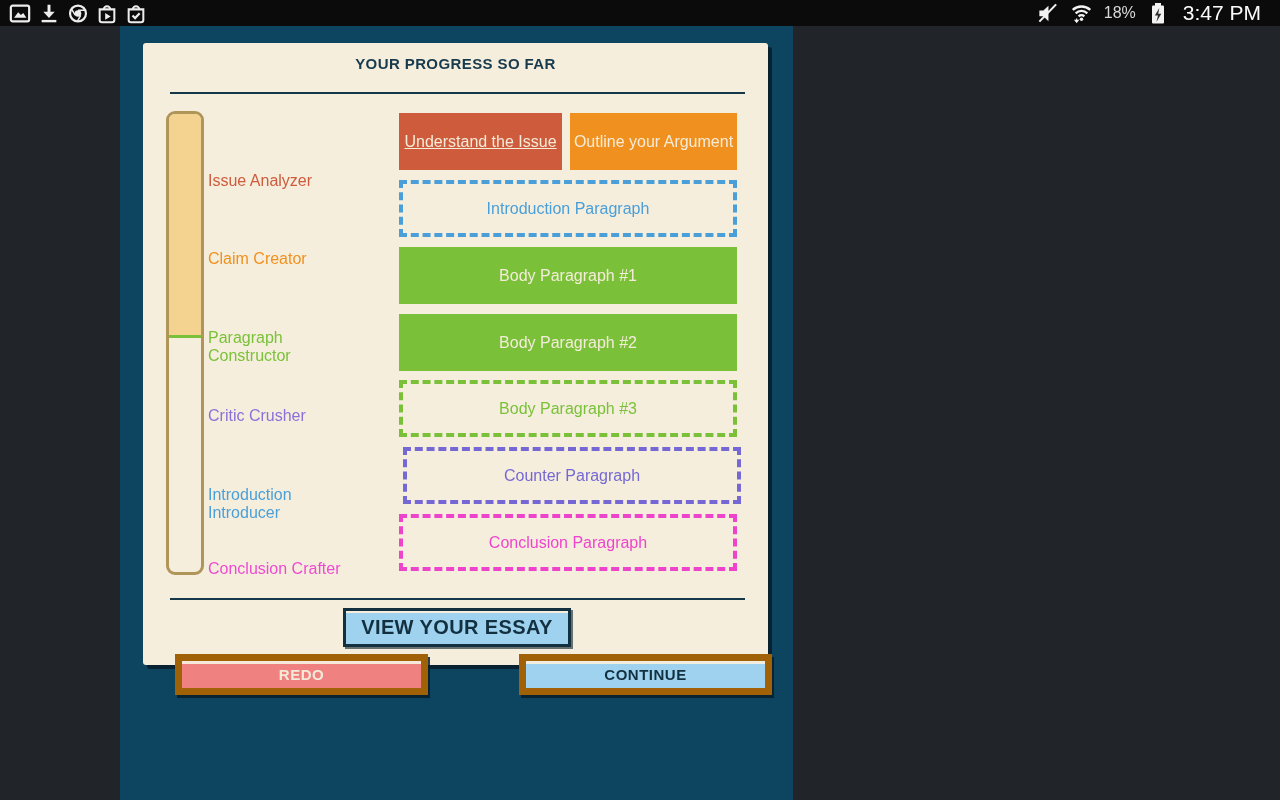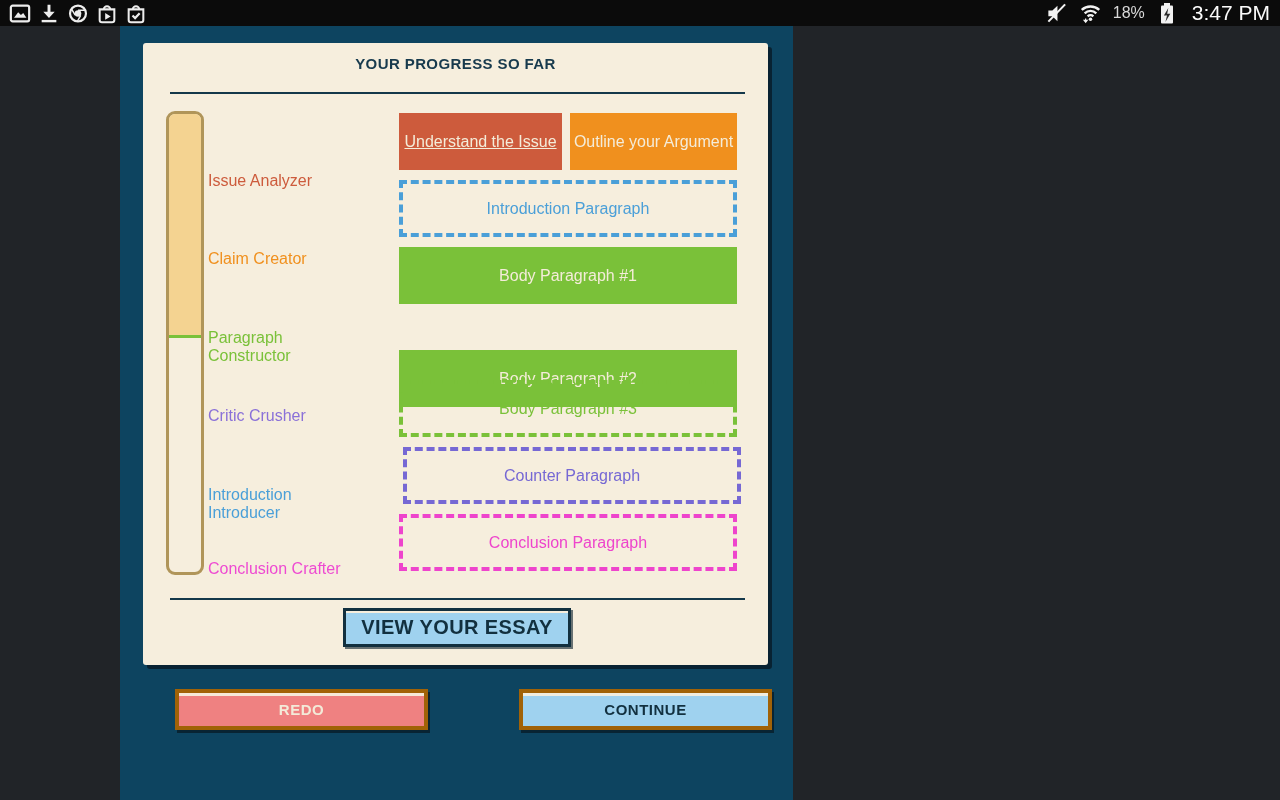--- a/index.html
+++ b/index.html
@@ -8,21 +8,21 @@
     font-family:"Liberation Sans","DejaVu Sans",sans-serif;
     background:#212428;
   }
   
   .status-bar{
     position:absolute;left:0;top:0;width:1280px;height:26px;
     background:#0b0b0b;display:flex;align-items:center;
     color:#ededed;
   }
   .sb-left{display:flex;align-items:center;gap:6px;padding-left:8px;}
-  .sb-right{display:flex;align-items:center;gap:11px;margin-left:auto;padding-right:10px;}
+  .sb-right{display:flex;align-items:center;gap:11px;margin-left:auto;padding-right:19px;}
   .sb-icon{display:flex;align-items:center;justify-content:center;width:23px;height:23px;}
   .sb-pct{font-size:16px;color:#d8d8d8;letter-spacing:0;}
   .sb-time{font-size:21px;color:#fbfbfb;margin-left:2px;}
   
   .app-panel{
     position:absolute;left:120px;top:26px;width:673px;height:774px;
     background:#0d4460;
   }
   .progress-card{
     position:absolute;left:23px;top:17px;width:625px;height:622px;
@@ -62,36 +62,36 @@
     position:absolute;box-sizing:border-box;height:57px;
     display:flex;align-items:center;justify-content:center;
     font-size:16px;text-align:center;
   }
   .step-box.solid{color:#f4ecd9;}
   .step-box.dashed{border:4px dashed;background:transparent;}
   .bx0{left:0;top:70px;width:163px;text-decoration:underline;}
   .bx1{left:171px;top:70px;width:167px;}
   .bx2{left:0;top:137px;width:338px;}
   .bx3{left:0;top:204px;width:338px;}
-  .bx4{left:0;top:271px;width:338px;margin-top:36px;}
+  .bx4{left:0;top:271px;width:338px;}
   .bx5{left:0;top:337px;width:338px;}
   .bx6{left:4px;top:404px;width:338px;}
   .bx7{left:0;top:471px;width:338px;}
   
   .view-btn{
     position:absolute;left:200px;top:565px;width:228px;height:39px;
     box-sizing:border-box;background:#9fd2ef;border:3px solid #12303f;
     box-shadow:inset 0 2px 0 #f6eedd,2px 2px 0 rgba(8,30,43,0.6);
     display:flex;align-items:center;justify-content:center;
     font-size:20px;font-weight:bold;color:#12303f;letter-spacing:0.4px;
     cursor:pointer;
   }
   .footer-btn{
-    position:absolute;top:663px;width:253px;height:41px;
-    box-sizing:border-box;border:4px solid #a16207;
+    position:absolute;top:628px;width:253px;height:41px;
+    box-sizing:border-box;border:7px solid #a16207;
     display:flex;align-items:center;justify-content:center;
     font-size:15px;font-weight:bold;letter-spacing:0.5px;cursor:pointer;
     box-shadow:inset 0 3px 0 rgba(246,238,221,0.95),2px 3px 0 rgba(8,30,43,0.85);
     text-align:right;
   }
   .redo-btn{left:55px;background:#ef8181;color:#f3ead8;}
   .continue-btn{left:371px;background:#9fd2ef;color:#12303f;margin-left:28px;}
 </style>
 </head>
 <body>

